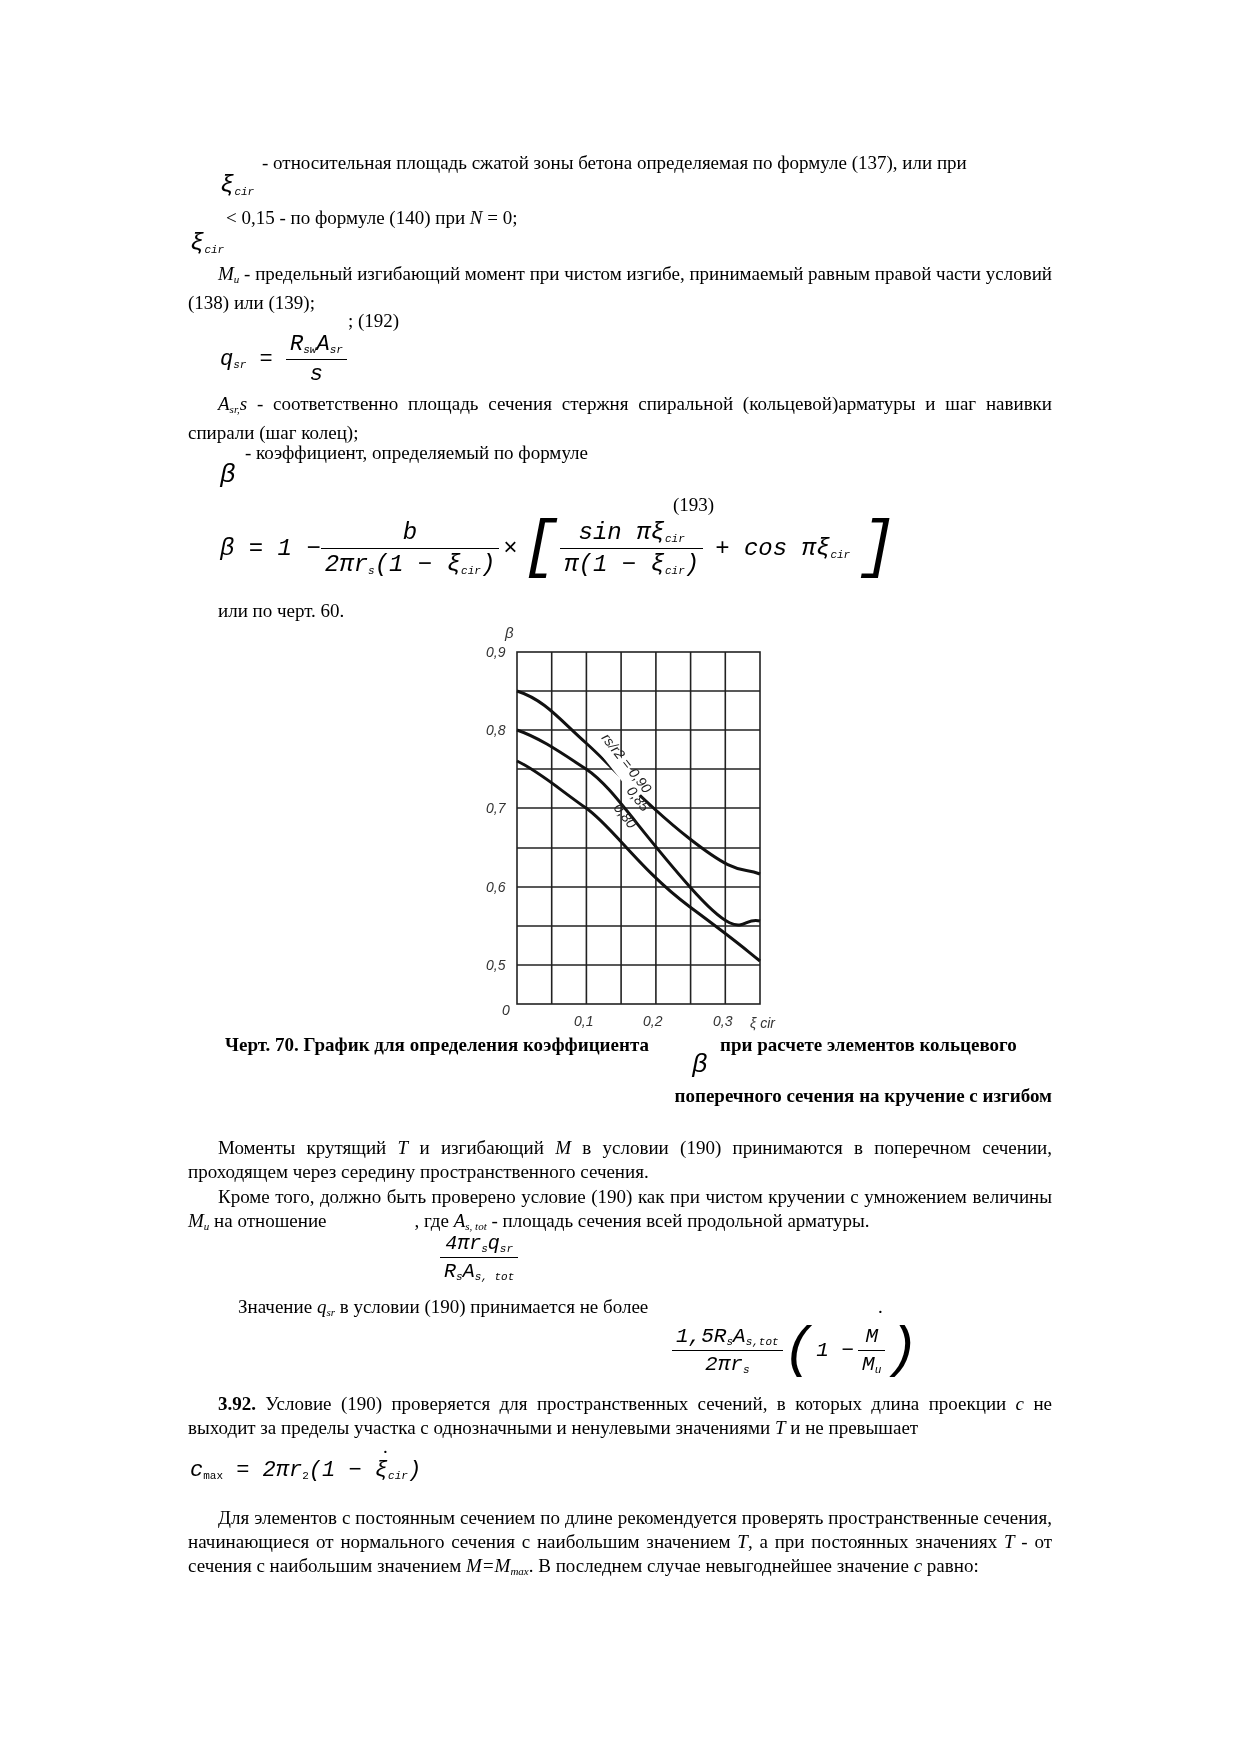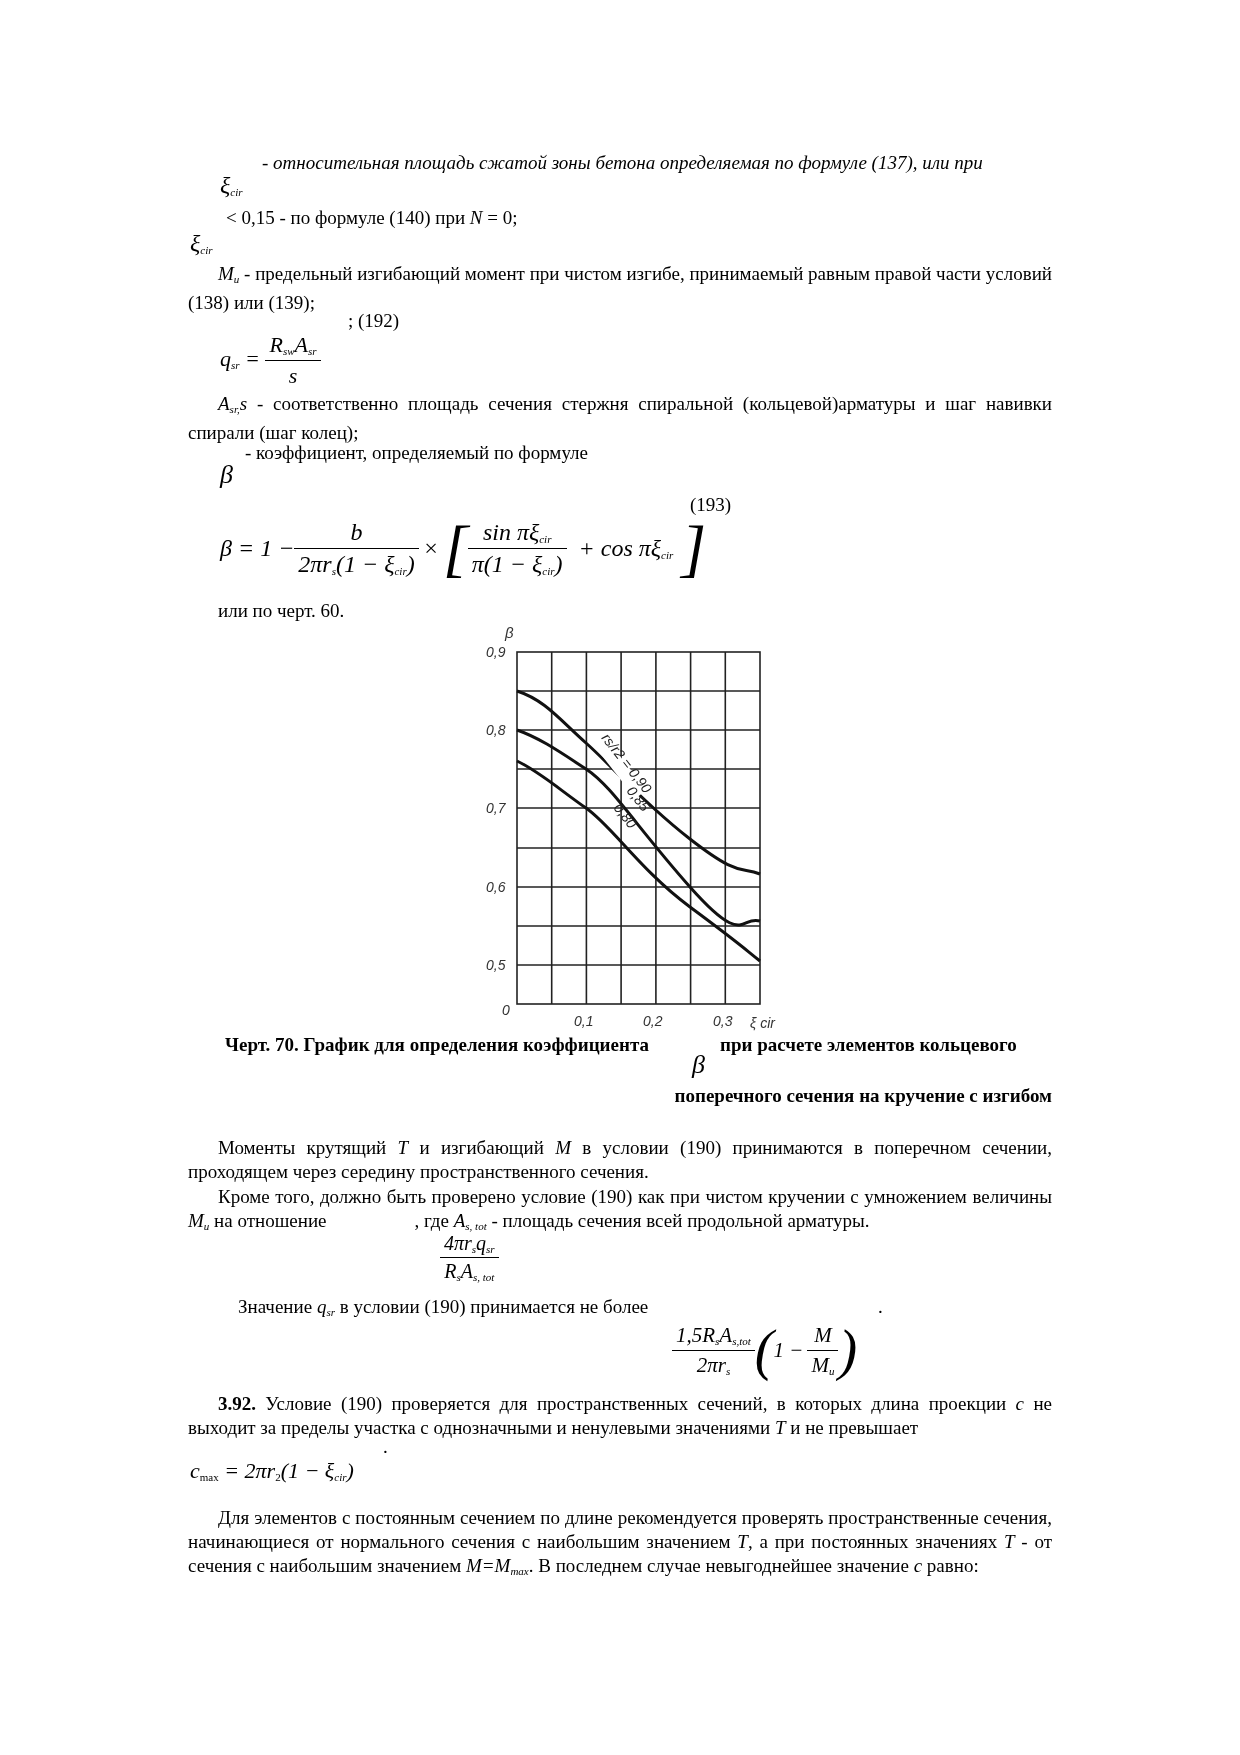--- a/index.html
+++ b/index.html
@@ -3,32 +3,32 @@
 <meta charset="utf-8">
 <style>
   html, body { margin:0; padding:0; background:#fff; }
   body { width:1240px; height:1755px; position:relative; overflow:hidden;
          font-family:"Liberation Serif","DejaVu Serif",serif; color:#000; font-size:19px; }
   .abs { position:absolute; white-space:nowrap; }
   .just { position:absolute; left:188px; width:864px; text-align:justify; line-height:24px; }
   .ind { text-indent:30px; }
   i, .it { font-style:italic; }
   sub { font-size:11px; font-style:italic; vertical-align:-3px; }
-  .math { font-family:Liberation Serif, serif; font-style:italic; }
+  .math { font-family:Liberation Mono, monospace; font-style:italic; }
   .frac { display:inline-block; vertical-align:middle; text-align:center; }
   .frac .num { display:block; border-bottom:1.3px solid #000; padding:0 4px 2px; }
   .frac .den { display:block; padding:2px 4px 0; }
   .bold { font-weight:bold; }
   .caption { position:absolute; left:188px; width:864px; text-align:right; font-weight:bold; }
   svg text { font-family:"Liberation Sans","DejaVu Sans",sans-serif; font-style:italic; }
 </style>
 </head>
 <body>
 
-<div class="abs" style="left:262px;top:152px;width:790px;text-align:justify;font-style:italic;">
+<div class="abs" style="left:262px;top:152px;width:790px;text-align:justify;">
   <span>- относительная площадь сжатой зоны бетона определяемая по формуле (137), или при</span>
 </div>
 <div class="abs math" style="left:220px;top:172px;font-size:24px;">
   <span>ξ</span><sub>cir</sub>
 </div>
 <div class="abs" style="left:226px;top:207px;">
   <span>&lt; 0,15 - по формуле (140) при </span><i>N</i><span> = 0;</span>
 </div>
 <div class="abs math" style="left:190px;top:230px;font-size:24px;">
   <span>ξ</span><sub>cir</sub>
@@ -44,21 +44,21 @@
   <span class="frac"><span class="num"><span>R</span><sub>sw</sub><span>A</span><sub>sr</sub></span><span class="den">s</span></span>
 </div>
 
 <div class="just ind" style="top:392px;">
   <i>A</i><sub>sr,</sub><i>s</i><span> - соответственно площадь сечения стержня спиральной (кольцевой)арматуры и шаг навивки спирали (шаг колец);</span>
 </div>
 
 <div class="abs" style="left:245px;top:442px;text-align:right;">- коэффициент, определяемый по формуле</div>
 <div class="abs math" style="left:220px;top:460px;font-size:26px;">β</div>
 
-<div class="abs" style="left:673px;top:494px;margin-left:17px;">(193)</div>
+<div class="abs" style="left:673px;top:494px;">(193)</div>
 <div class="abs math" style="left:220px;top:516px;font-size:24px;display:flex;align-items:center;">
   <span style="">β = 1 −</span>
   <span class="frac">
     <span class="num">b</span>
     <span class="den"><span>2πr</span><sub>s</sub><span>(1 − ξ</span><sub>cir</sub><span>)</span></span>
   </span>
   <span style="margin:0 4px;">×</span>
   <span style="font-size:64px;font-weight:100;line-height:1;">[</span>
   <span class="frac">
     <span class="num"><span>sin πξ</span><sub>cir</sub></span>

